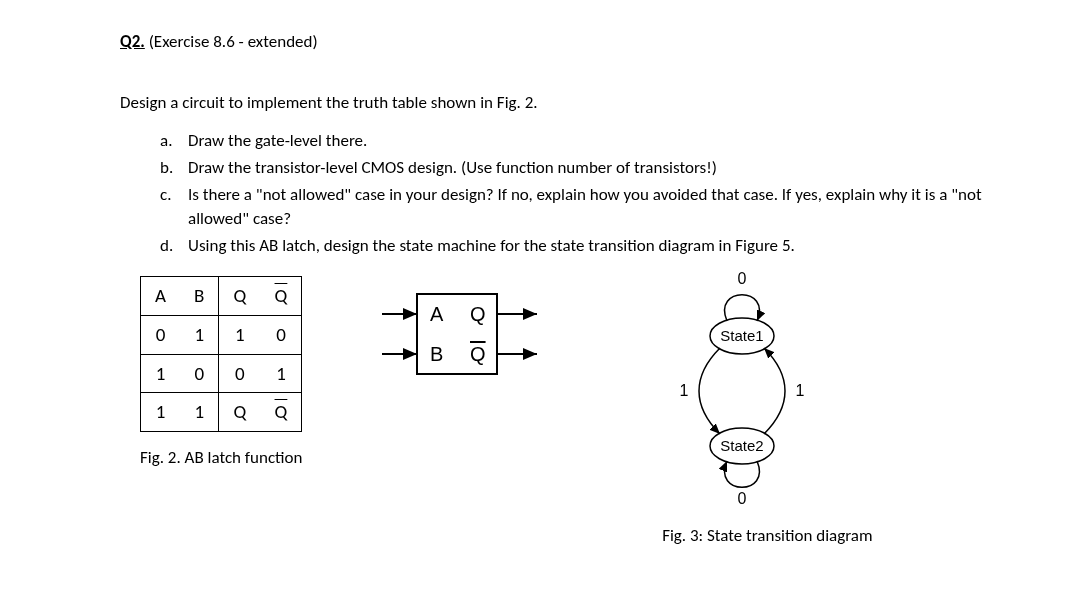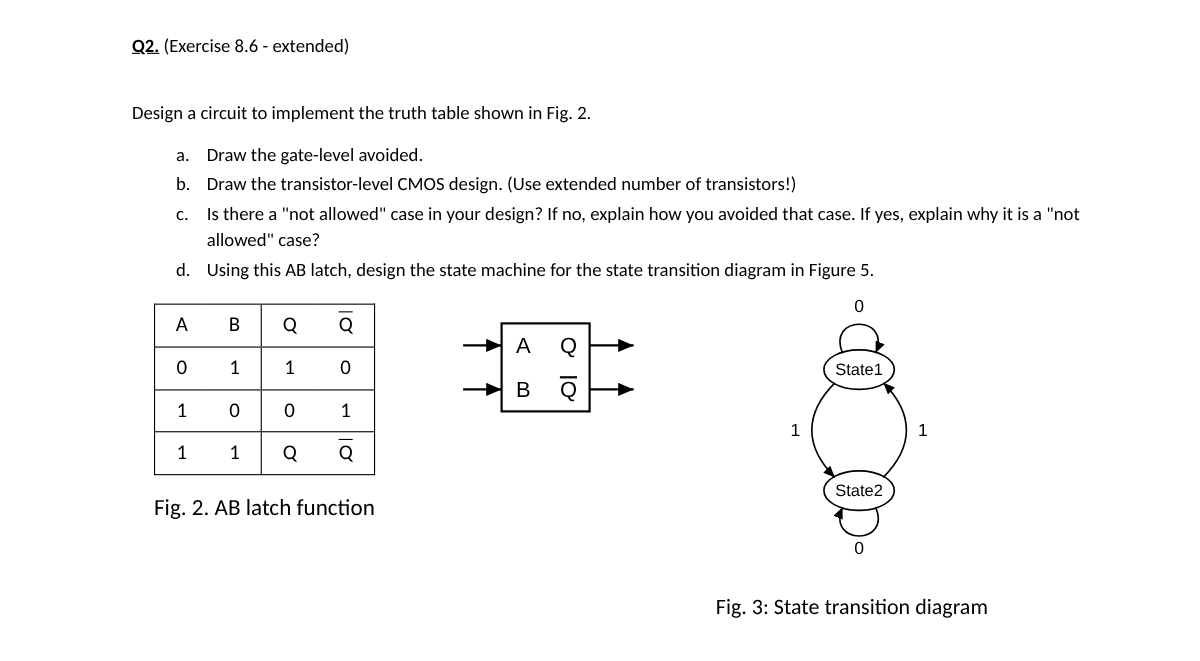--- a/index.html
+++ b/index.html
@@ -23,42 +23,42 @@
     .truth-table { border-collapse: collapse; font-size: 19px; }
     .truth-table td, .truth-table th {
       border-top: 1.5px solid #000; border-bottom: 1.5px solid #000;
       padding: 5px 12px; text-align: center; font-weight: normal;
     }
     .truth-table th { font-weight: normal; }
     .col3 { border-left: 1.5px solid #000; }
     .truth-table th:first-child, .truth-table td:first-child { border-left: 1.5px solid #000; }
     .truth-table th:last-child, .truth-table td:last-child { border-right: 1.5px solid #000; }
     .overline { text-decoration: overline; }
-    .fig-caption { margin-top: 14px; font-size: 21px; text-align: center; }
-    .fig3-caption { margin-top: 22px; font-size: 20px; text-align: left; }
+    .fig-caption { margin-top: 14px; font-size: 17px; text-align: center; }
+    .fig3-caption { margin-top: 8px; font-size: 17px; text-align: right; }
     .block-svg { margin-top: 10px; }
     .state-svg { margin-top: -10px; }
   </style>
 </head>
 <body>
 
 <div class="q-title">
   <span class="q-number">Q2.</span><span> (Exercise 8.6 - extended)</span>
 </div>
 
 <div class="intro">Design a circuit to implement the truth table shown in Fig. 2.</div>
 
 <div class="list">
   <div class="list-row">
     <div class="list-marker">a.</div>
-    <div class="list-text">Draw the gate-level avoided.</div>
+    <div class="list-text">Draw the gate-level there.</div>
   </div>
   <div class="list-row">
     <div class="list-marker">b.</div>
-    <div class="list-text">Draw the transistor-level CMOS design. (Use extended number of transistors!)</div>
+    <div class="list-text">Draw the transistor-level CMOS design. (Use function number of transistors!)</div>
   </div>
   <div class="list-row">
     <div class="list-marker">c.</div>
     <div class="list-text">Is there a "not allowed" case in your design? If no, explain how you avoided that case. If yes, explain why it is a "not allowed" case?</div>
   </div>
   <div class="list-row">
     <div class="list-marker">d.</div>
     <div class="list-text">Using this AB latch, design the state machine for the state transition diagram in Figure 5.</div>
   </div>
 </div>

